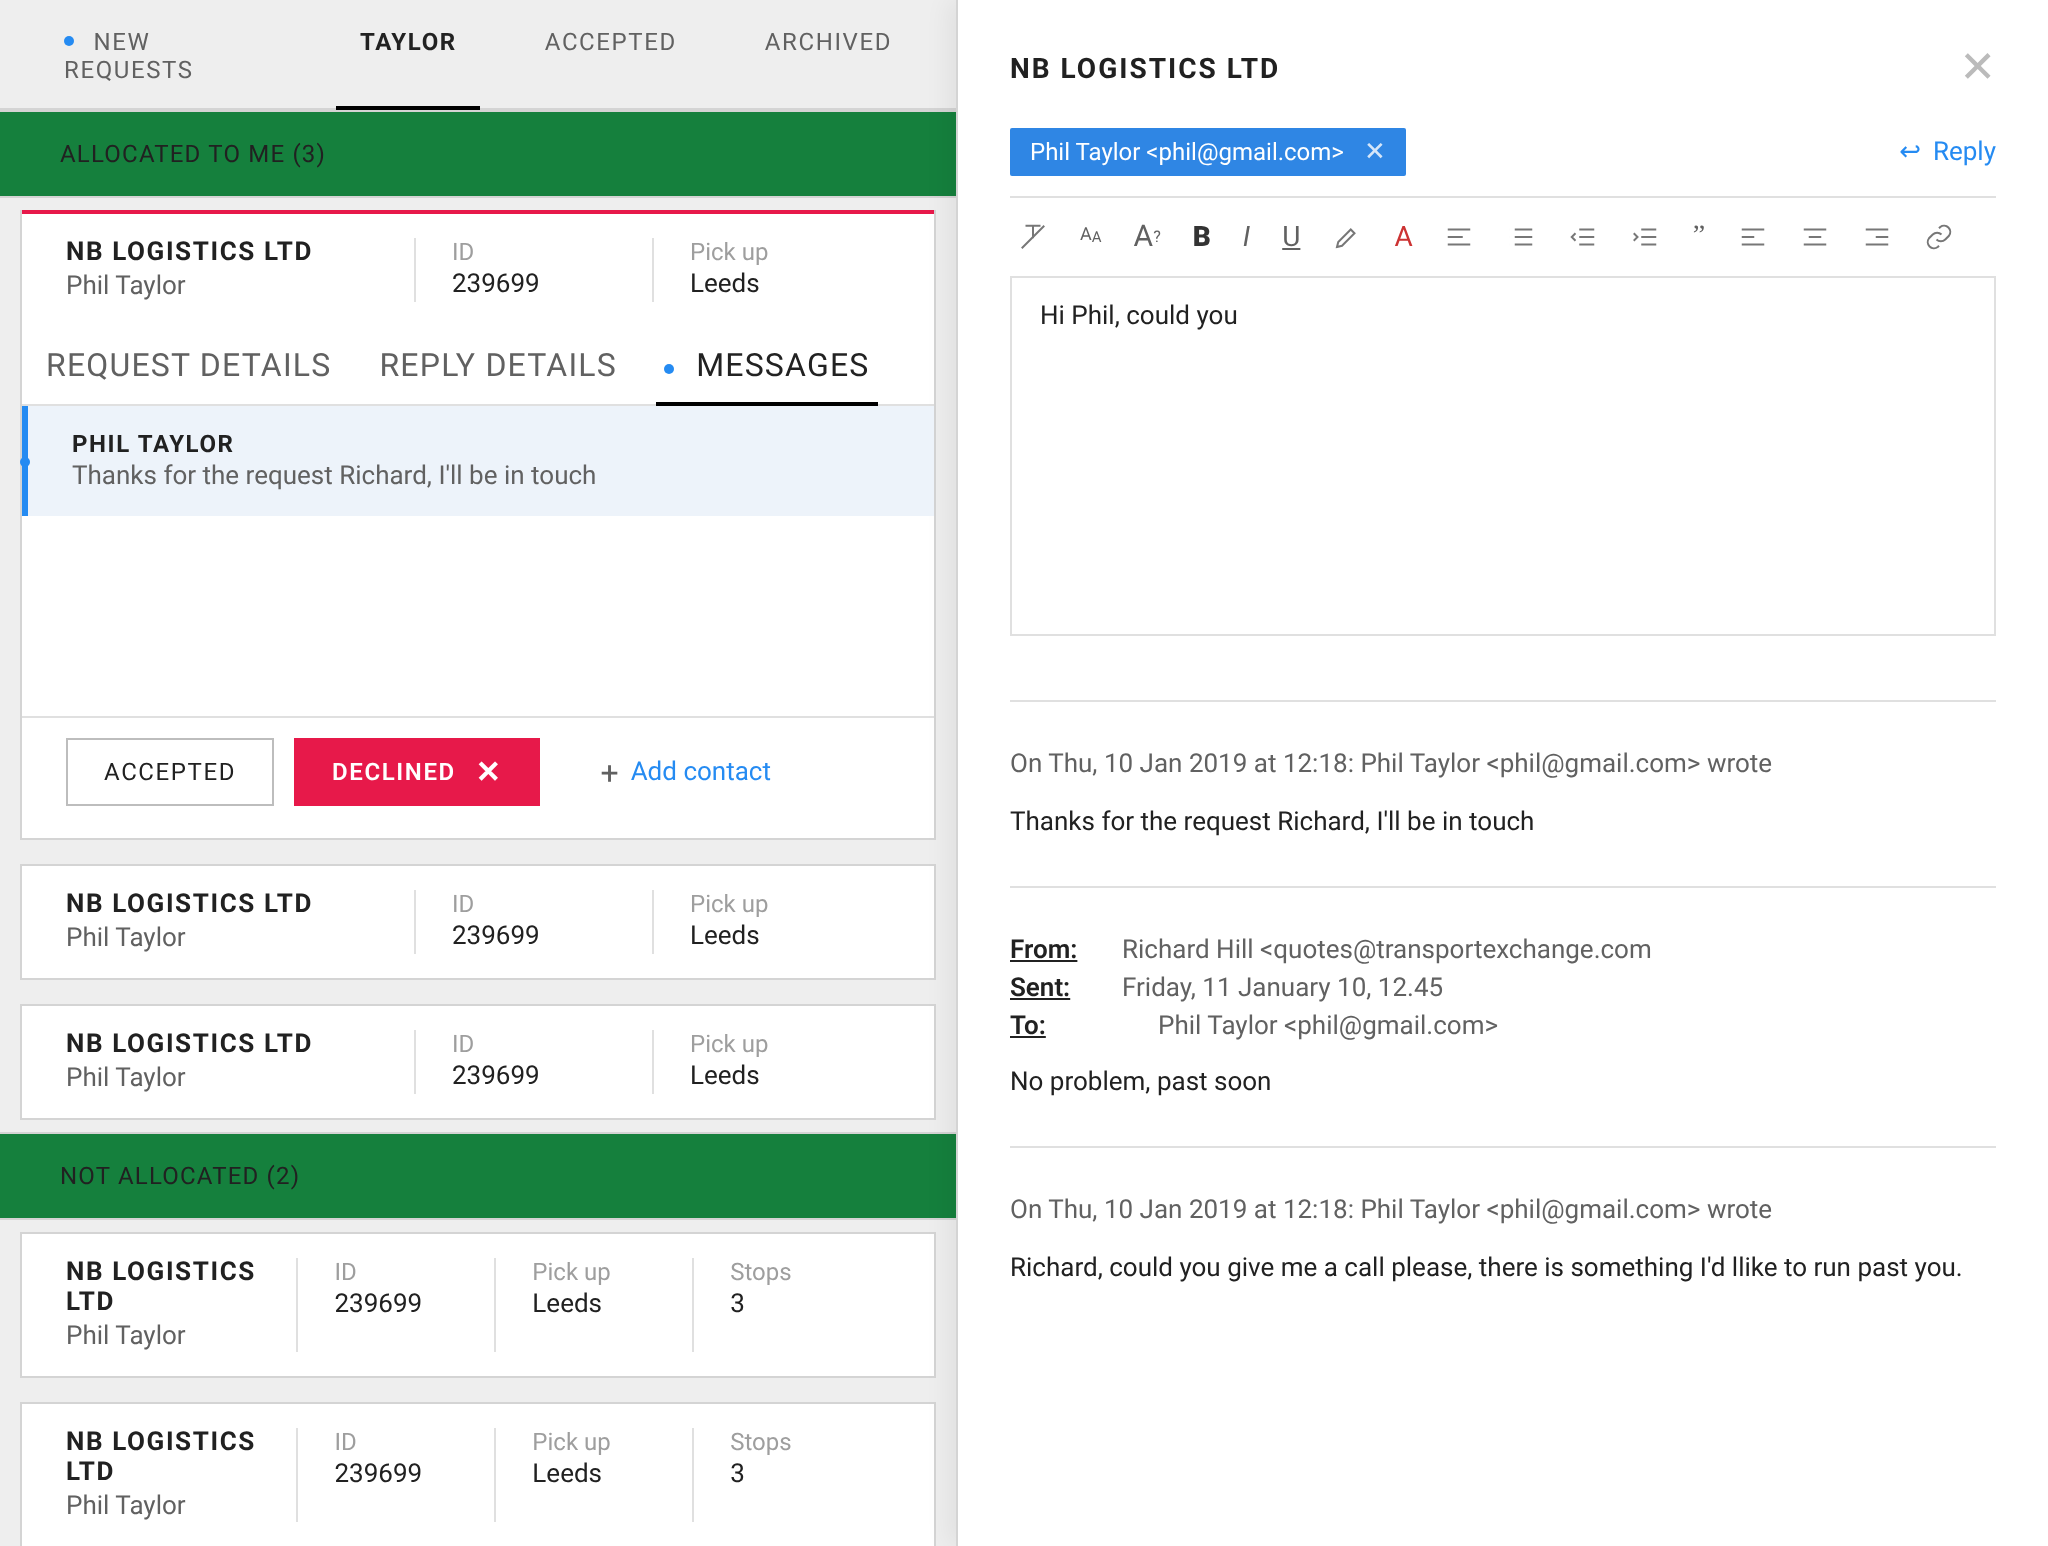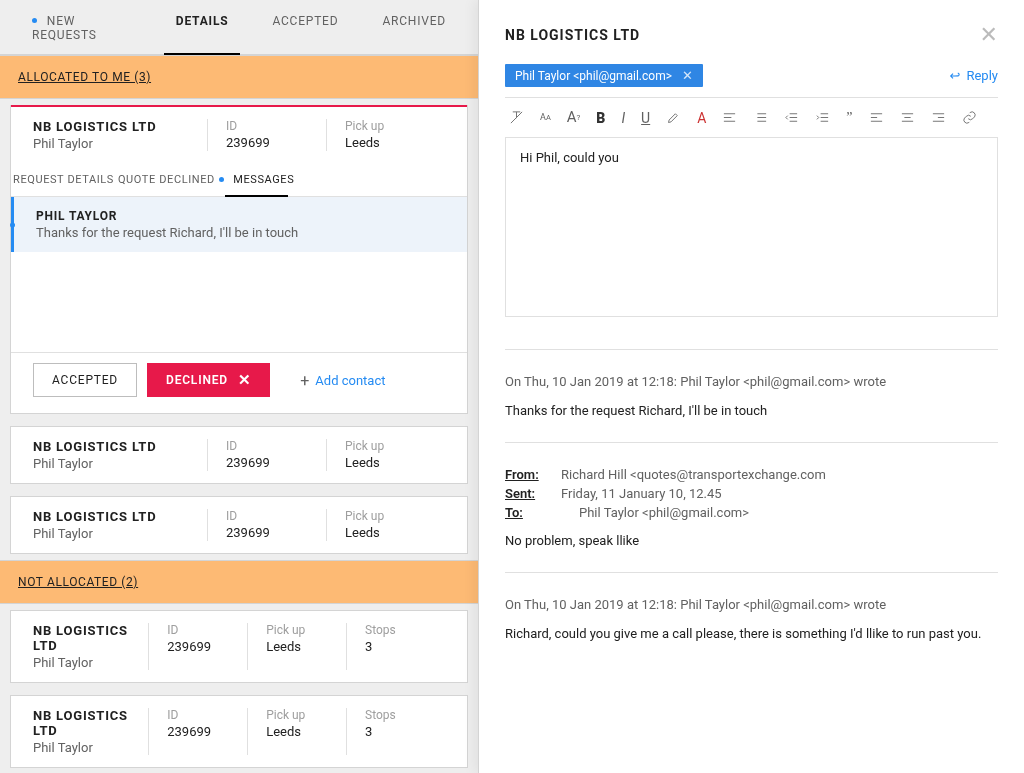--- a/index.html
+++ b/index.html
@@ -59,27 +59,26 @@
   }
   .tab .dot {
     width: 5px; height: 5px; border-radius: 50%;
     background: var(--accent);
     display: inline-block;
     margin-right: 6px;
     vertical-align: 2px;
   }
 
   .section-head {
-    padding: 14px 18px;
-    background: #fdba74;
+    padding: 14px 30px;
+    background: #15803d;
     border-top: 1px solid var(--grey-border);
     border-bottom: 1px solid var(--grey-border);
     font-size: 12px;
     letter-spacing: 0.6px;
-    text-decoration: underline;
   }
 
   
   .card {
     background: #fff;
     border: 1px solid var(--grey-border);
     margin: 6px 10px;
   }
   .card-row {
     display: flex;
@@ -98,22 +97,22 @@
   .sub { color: var(--grey-text); font-size: 13px; margin-top: 2px;}
   .label-sm { color: var(--grey-light-text); font-size: 12px; }
   .value { font-size: 13px; color: var(--dark); margin-top: 2px; }
 
   
   .subtabs {
     display: flex;
     border-bottom: 1px solid var(--divider);
   }
   .subtab {
-    padding: 10px 2px;
-    font-size: 11px;
+    padding: 10px 12px;
+    font-size: 16px;
     letter-spacing: 0.6px;
     color: var(--grey-text);
     cursor: pointer;
     position: relative;
   }
   .subtab.active { font-weight: 400; color: #222;}
   .subtab.active::after {
     content: "";
     position: absolute;
     left: 8px; right: 8px; bottom: -1px;
@@ -251,21 +250,21 @@
 <body>
 
 <div class="left">
 
   <div class="tabs">
     <div class="tab">
       <span class="dot"></span>
       <span>NEW REQUESTS</span>
     </div>
     <div class="tab active">
-      <span>DETAILS</span>
+      <span>TAYLOR</span>
     </div>
     <div class="tab">
       <span>ACCEPTED</span>
     </div>
     <div class="tab">
       <span>ARCHIVED</span>
     </div>
   </div>
 
   <div class="section-head">ALLOCATED TO ME (3)</div>
@@ -281,21 +280,21 @@
         <div class="value">239699</div>
       </div>
       <div class="col">
         <div class="label-sm">Pick up</div>
         <div class="value">Leeds</div>
       </div>
     </div>
 
     <div class="subtabs">
       <div class="subtab">REQUEST DETAILS</div>
-      <div class="subtab">QUOTE DECLINED</div>
+      <div class="subtab">REPLY DETAILS</div>
       <div class="subtab active">
         <span class="dot"></span>
         <span>MESSAGES</span>
       </div>
     </div>
 
     <div class="msg">
       <span class="dot-l"></span>
       <div class="msg-from">PHIL TAYLOR</div>
       <div class="msg-body">Thanks for the request Richard, I'll be in touch</div>
@@ -486,19 +485,19 @@
       <span class="v">Richard Hill &lt;quotes@transportexchange.com</span>
     </div>
     <div class="meta-row">
       <span class="k">Sent:</span>
       <span class="v">Friday, 11 January 10, 12.45</span>
     </div>
     <div class="meta-row" style="margin-bottom:12px;gap:32px;">
       <span class="k">To:</span>
       <span class="v">Phil Taylor &lt;phil@gmail.com&gt;</span>
     </div>
-    <p class="body">No problem, speak llike</p>
+    <p class="body">No problem, past soon</p>
 
     <div class="thread-divider"></div>
     <p class="quoteline">On Thu, 10 Jan 2019 at 12:18: Phil Taylor &lt;phil@gmail.com&gt; wrote</p>
     <p class="body">Richard, could you give me a call please, there is something I'd llike to run past you.</p>
   </div>
 </div>
 
 </body></html>

